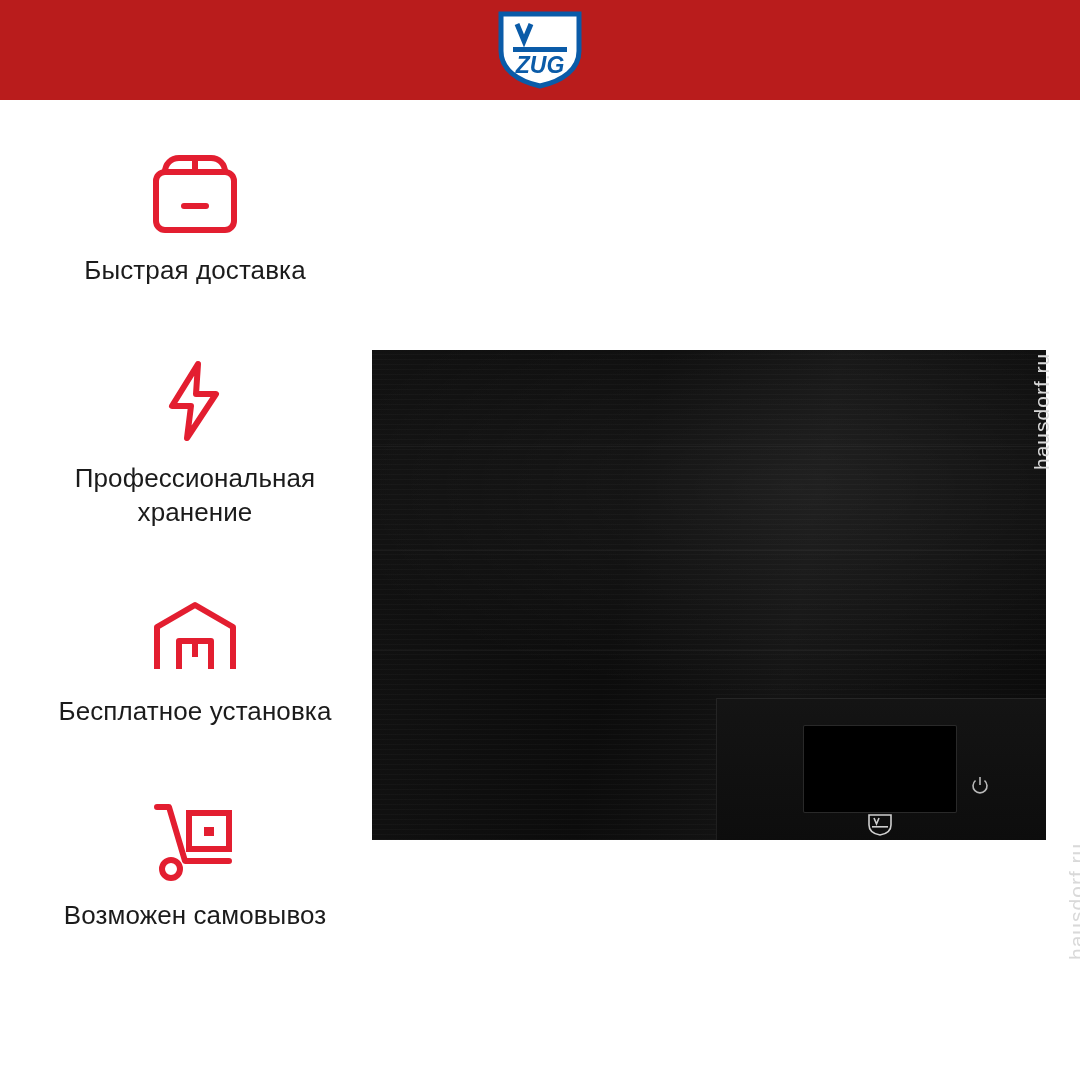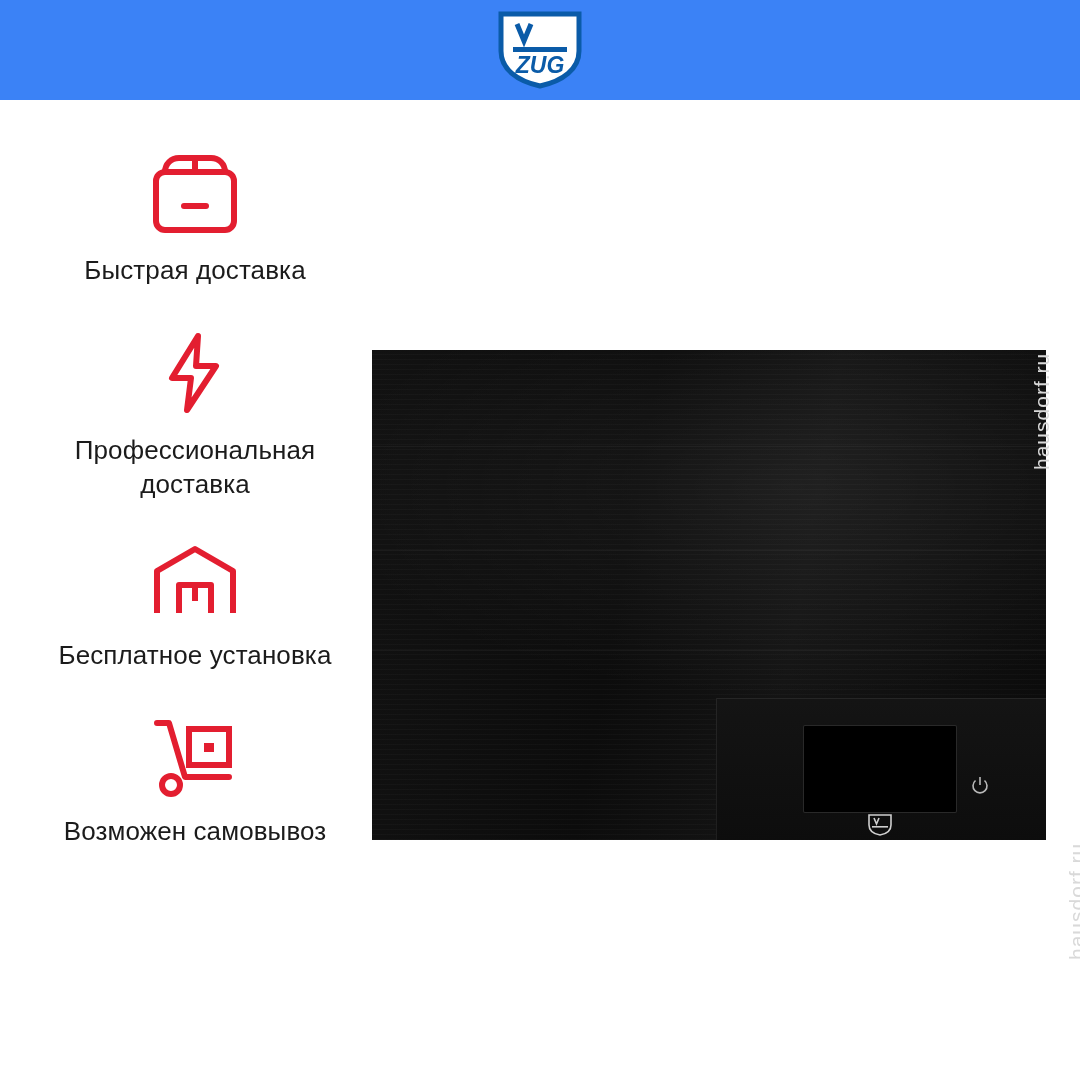--- a/index.html
+++ b/index.html
@@ -15,40 +15,41 @@
     position: relative;
   }
 
   
   .header {
     position: absolute;
     left: 0;
     top: 0;
     width: 1080px;
     height: 100px;
-    background: #3b82f6;
+    background: #b91c1c;
     display: flex;
     align-items: center;
     justify-content: center;
   }
   .logo {
     width: 86px;
     height: 78px;
     display: block;
   }
 
   
   .features {
     position: absolute;
     left: 20px;
     top: 150px;
     width: 350px;
     display: flex;
     flex-direction: column;
     align-items: center;
+    gap: 28px;
   }
   .feature {
     width: 100%;
     display: flex;
     flex-direction: column;
     align-items: center;
   }
   .feature-icon {
     display: block;
   }
@@ -175,21 +176,21 @@
     </span>
     <div class="feature-label">Быстрая доставка</div>
   </div>
 
   <div class="feature f2">
     <span class="feature-icon">
       <svg viewBox="0 0 70 86" width="70" height="86" aria-hidden="true">
         <path d="M38 6 L12 48 H31 L27 80 L56 36 H36 Z" fill="none" stroke="#e31e30" stroke-width="6" stroke-linejoin="round"></path>
       </svg>
     </span>
-    <div class="feature-label">Профессиональная доставка</div>
+    <div class="feature-label">Профессиональная хранение</div>
   </div>
 
   <div class="feature f3">
     <span class="feature-icon">
       <svg viewBox="0 0 92 80" width="92" height="80" aria-hidden="true">
         <path d="M8 72 V30 L46 8 L84 30 V72" fill="none" stroke="#e31e30" stroke-width="6" stroke-linejoin="round"></path>
         <path d="M30 72 V44 H62 V72" fill="none" stroke="#e31e30" stroke-width="6" stroke-linejoin="round"></path>
         <line x1="46" y1="44" x2="46" y2="60" stroke="#e31e30" stroke-width="6"></line>
       </svg>
     </span>

